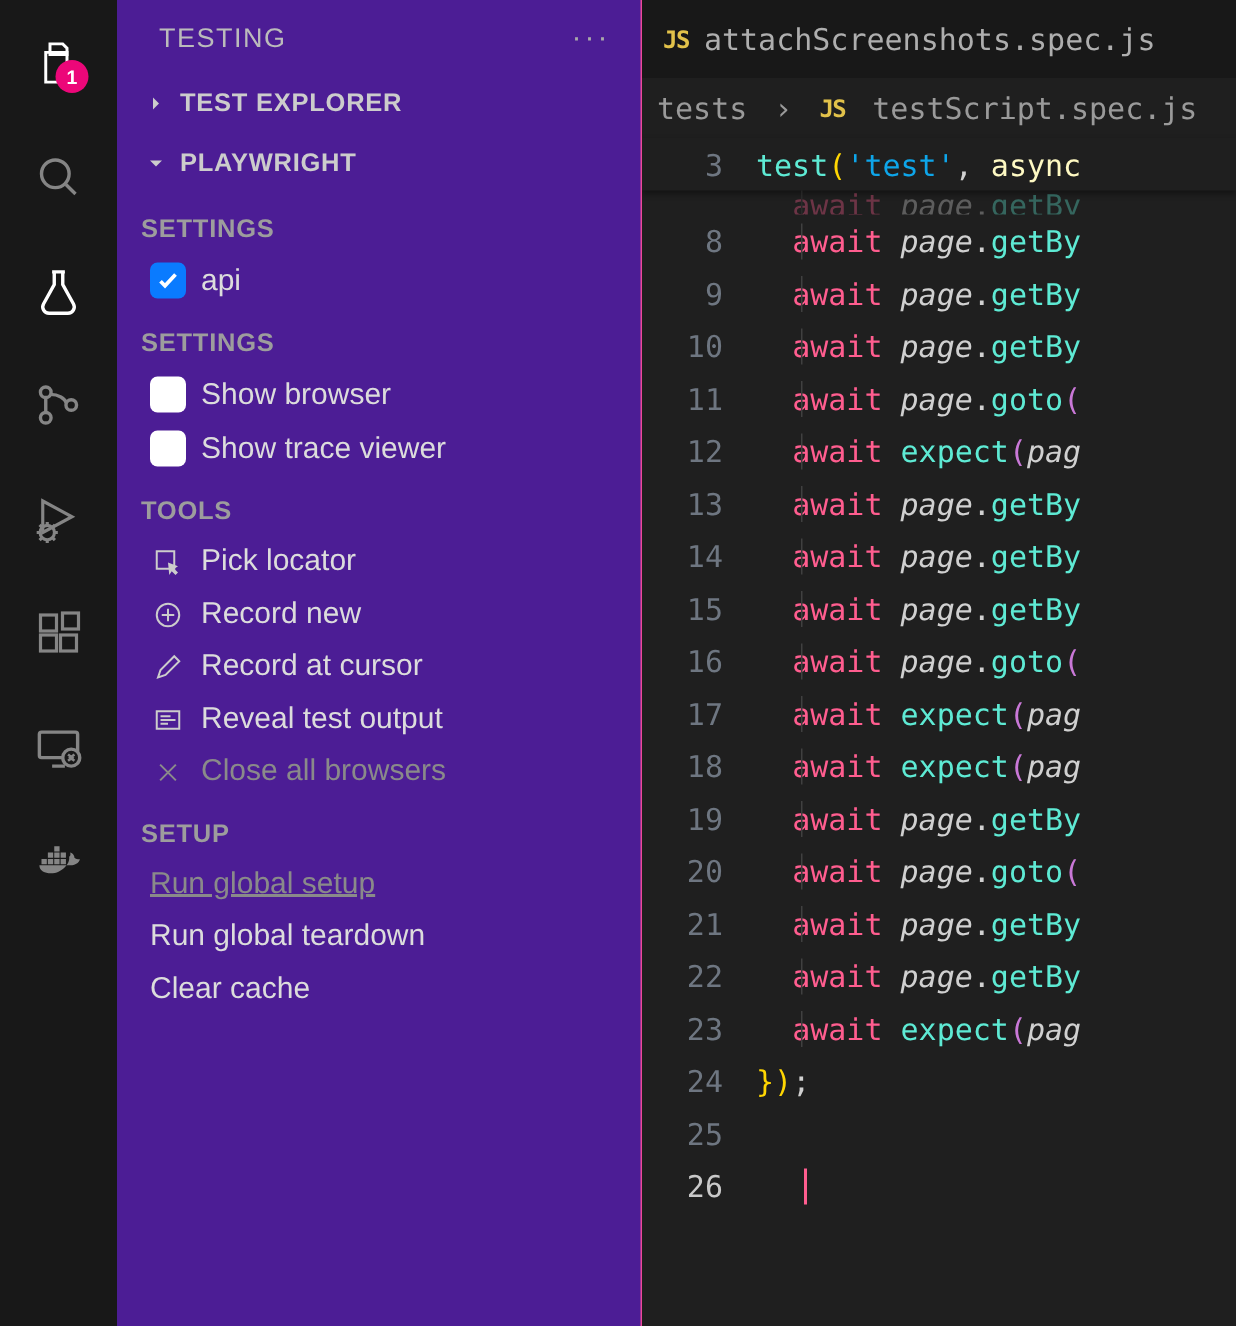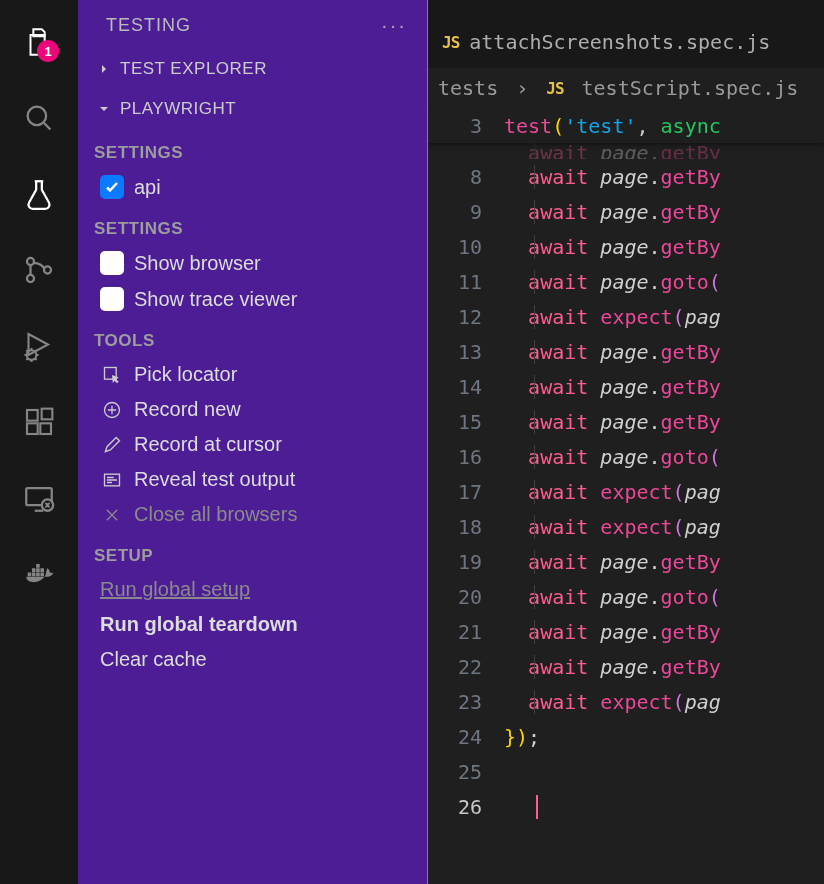--- a/index.html
+++ b/index.html
@@ -65,21 +65,21 @@
   padding: 14px 20px 12px 28px;
   color: #bbbbbb;
   font-size: 18px;
   letter-spacing: 1px;
 }
 .section-title {
   display: flex;
   align-items: center;
   gap: 6px;
   padding: 10px 10px 10px 6px;
-  font-weight: 400;
+  font-weight: 700;
   font-size: 17px;
   letter-spacing: 0.5px;
   color: #cccccc;
   cursor: pointer;
 }
 .section-title .chevron { width: 20px; display:flex; justify-content:center; }
 .group-label {
   padding: 14px 0 6px 6px;
   font-size: 17px;
   font-weight: 700;
@@ -112,21 +112,20 @@
 .sidebar-scroll { padding: 0 10px 0 10px; }
 
 
 .editor {
   flex: 1;
   background: #1f1f1f;
   display: flex;
   flex-direction: column;
   font-family: "SF Mono", Menlo, Consolas, monospace;
   overflow: hidden;
-  margin-top: 16px;
 }
 .tabbar {
   height: 52px;
   background: #181818;
   display: flex;
   align-items: center;
   padding-left: 14px;
   gap: 10px;
 }
 .tab-jsicon { color: #e2c24a; font-weight:700; font-size:16px; letter-spacing:-1px;}
@@ -156,25 +155,25 @@
 .codetxt { font-size: 20px; white-space: pre; position:relative; padding-left:4px;}
 .indent-guide {
   position:absolute;
   left: 34px;
   top:0; bottom:0;
   border-left: 1px solid #404040;
 }
 .k-await { color:#ff5d8f; }
 .k-ident { color:#d0d0d0; font-style: italic;}
 .k-dot { color:#d0d0d0; }
-.k-call { color:#ec4899; }
+.k-call { color:#5eead4; }
 .k-str { color:#0ea5e9; }
 .k-paren { color:#ffd602; }
 .k-paren2 { color:#c978d7; }
-.k-async { color:#22c55e; }
+.k-async { color:#fef9c3; }
 .cursor-line {
   display:inline-block; width:2px; height:24px; background:#ff5d8f; vertical-align:middle; margin-left:32px;
 }
 .faded-above {
   height: 16px;
   overflow: hidden;
   opacity: 0.35;
 }
 .faded-above .codetxt { margin-top: -16px; }
 svg { display:block; }
@@ -326,21 +325,21 @@
             <path d="M5 5l14 14M19 5L5 19"></path>
           </svg>
       </span>
       <span>Close all browsers</span>
     </div>
 
     <div class="group-label">SETUP</div>
     <div class="row disabled" style="padding-left:12px;text-decoration:underline;">
       <span>Run global setup</span>
     </div>
-    <div class="row" style="padding-left:12px;font-weight:bold;">
+    <div class="row" style="padding-left:12px;">
       <span>Run global teardown</span>
     </div>
     <div class="row" style="padding-left:12px;">
       <span>Clear cache</span>
     </div>
   </div>
 </div>
 
 <div class="editor">
   <div class="tabbar">

